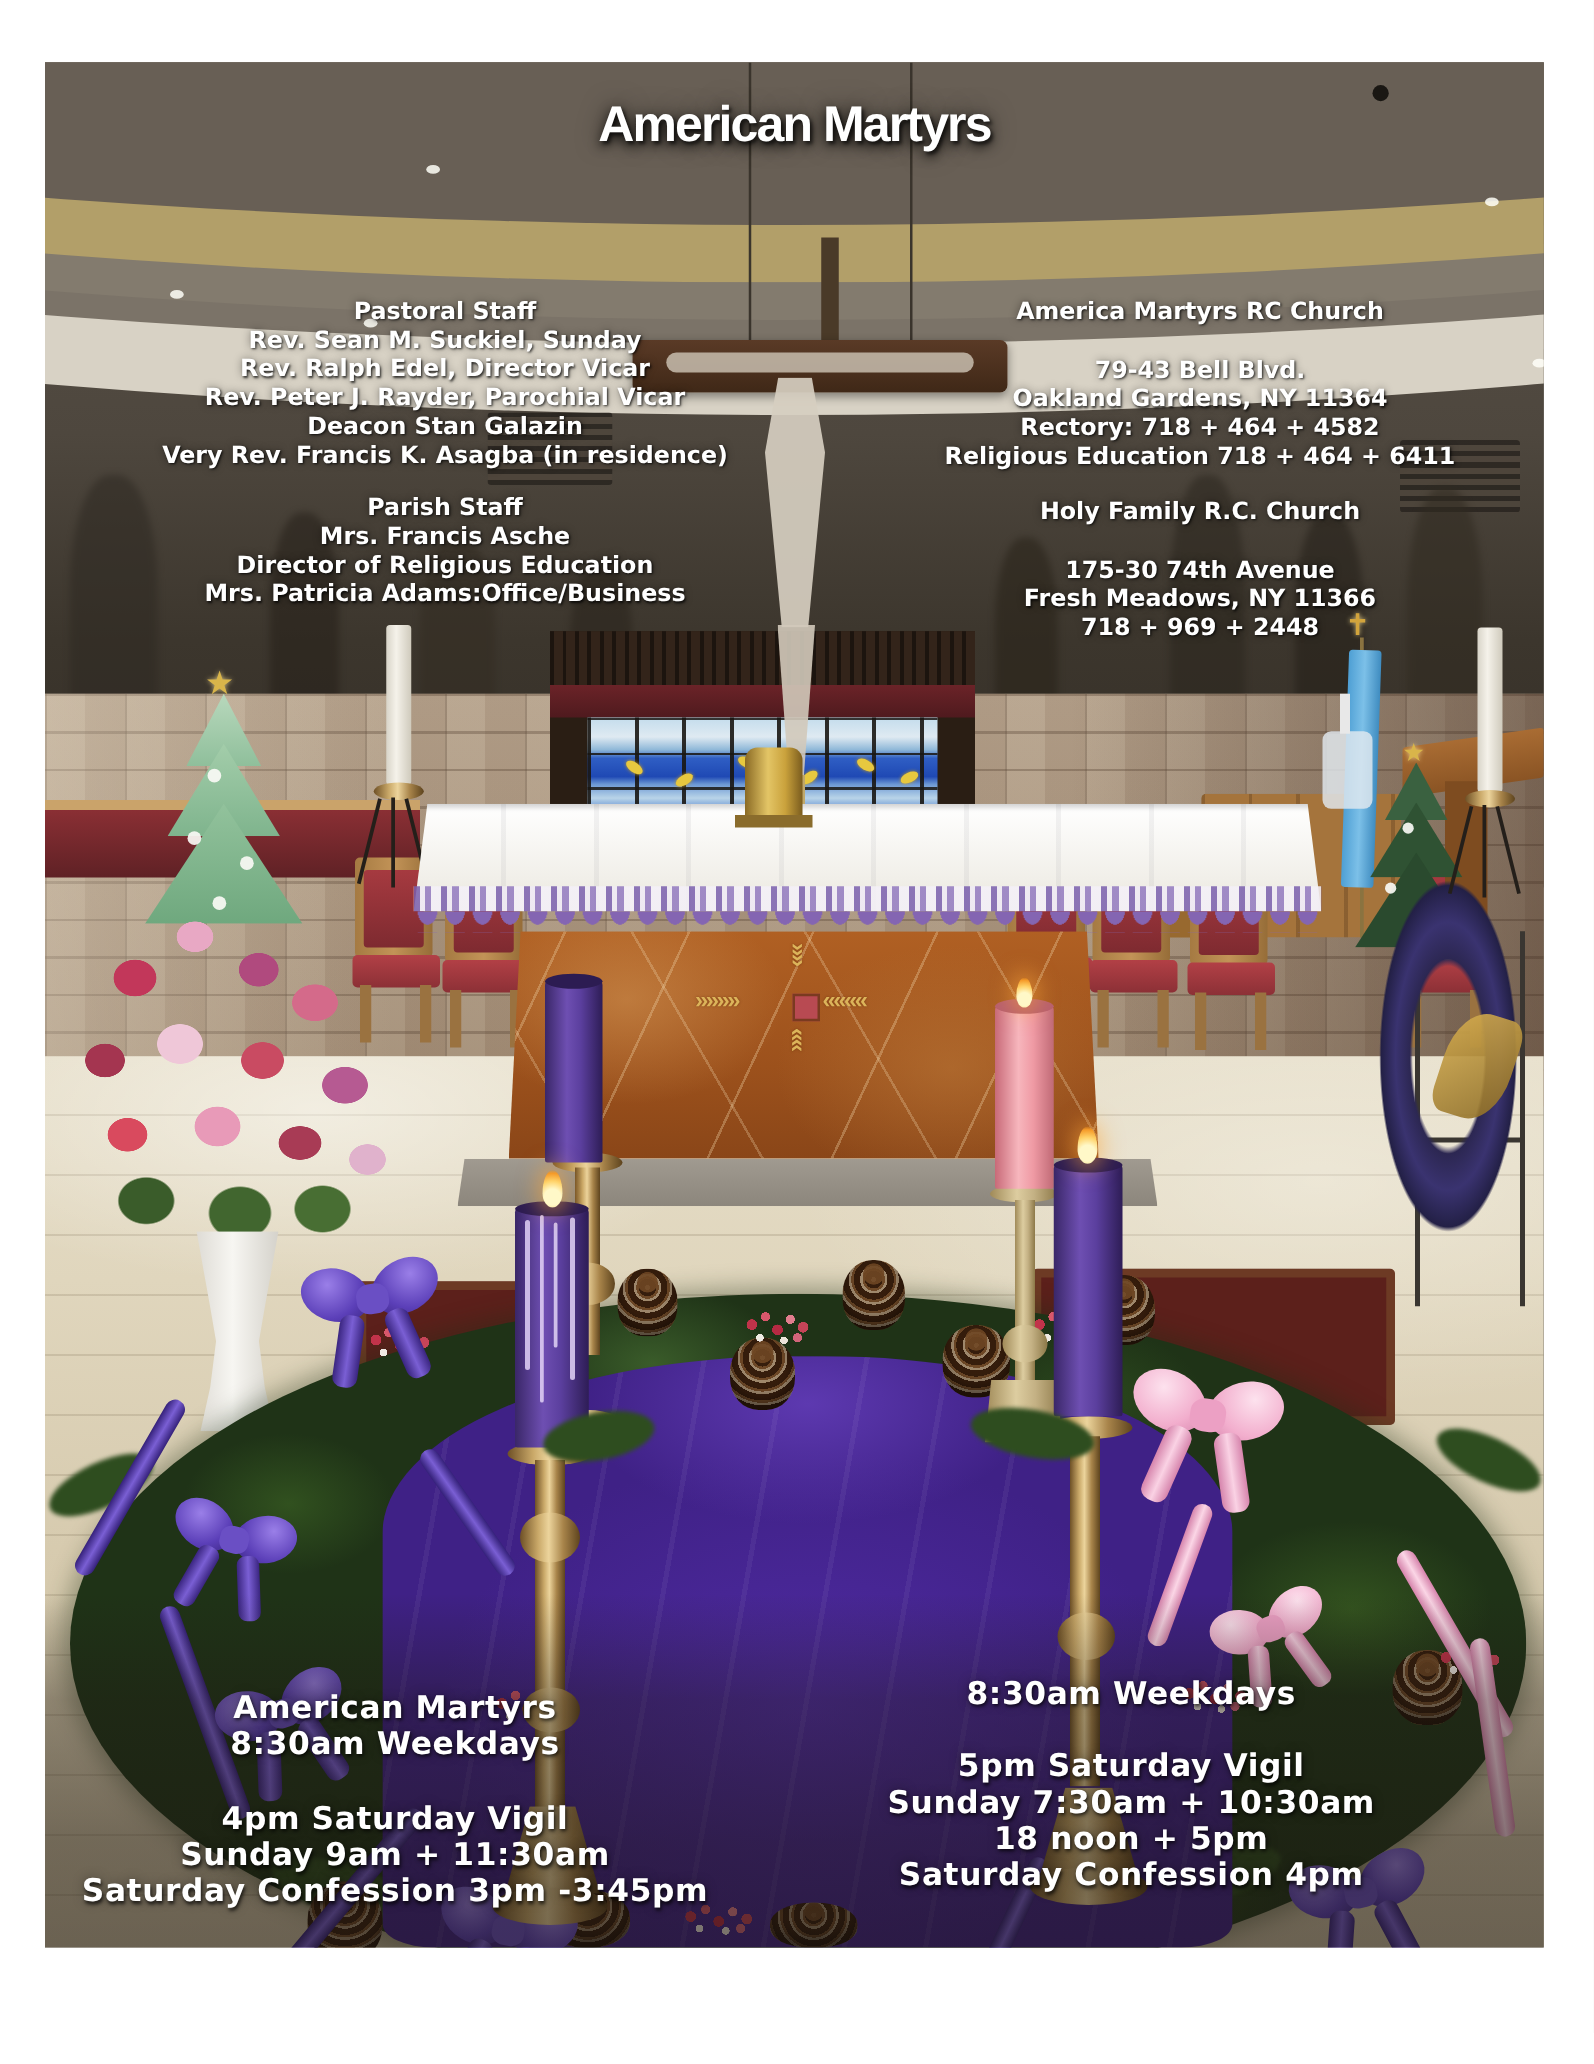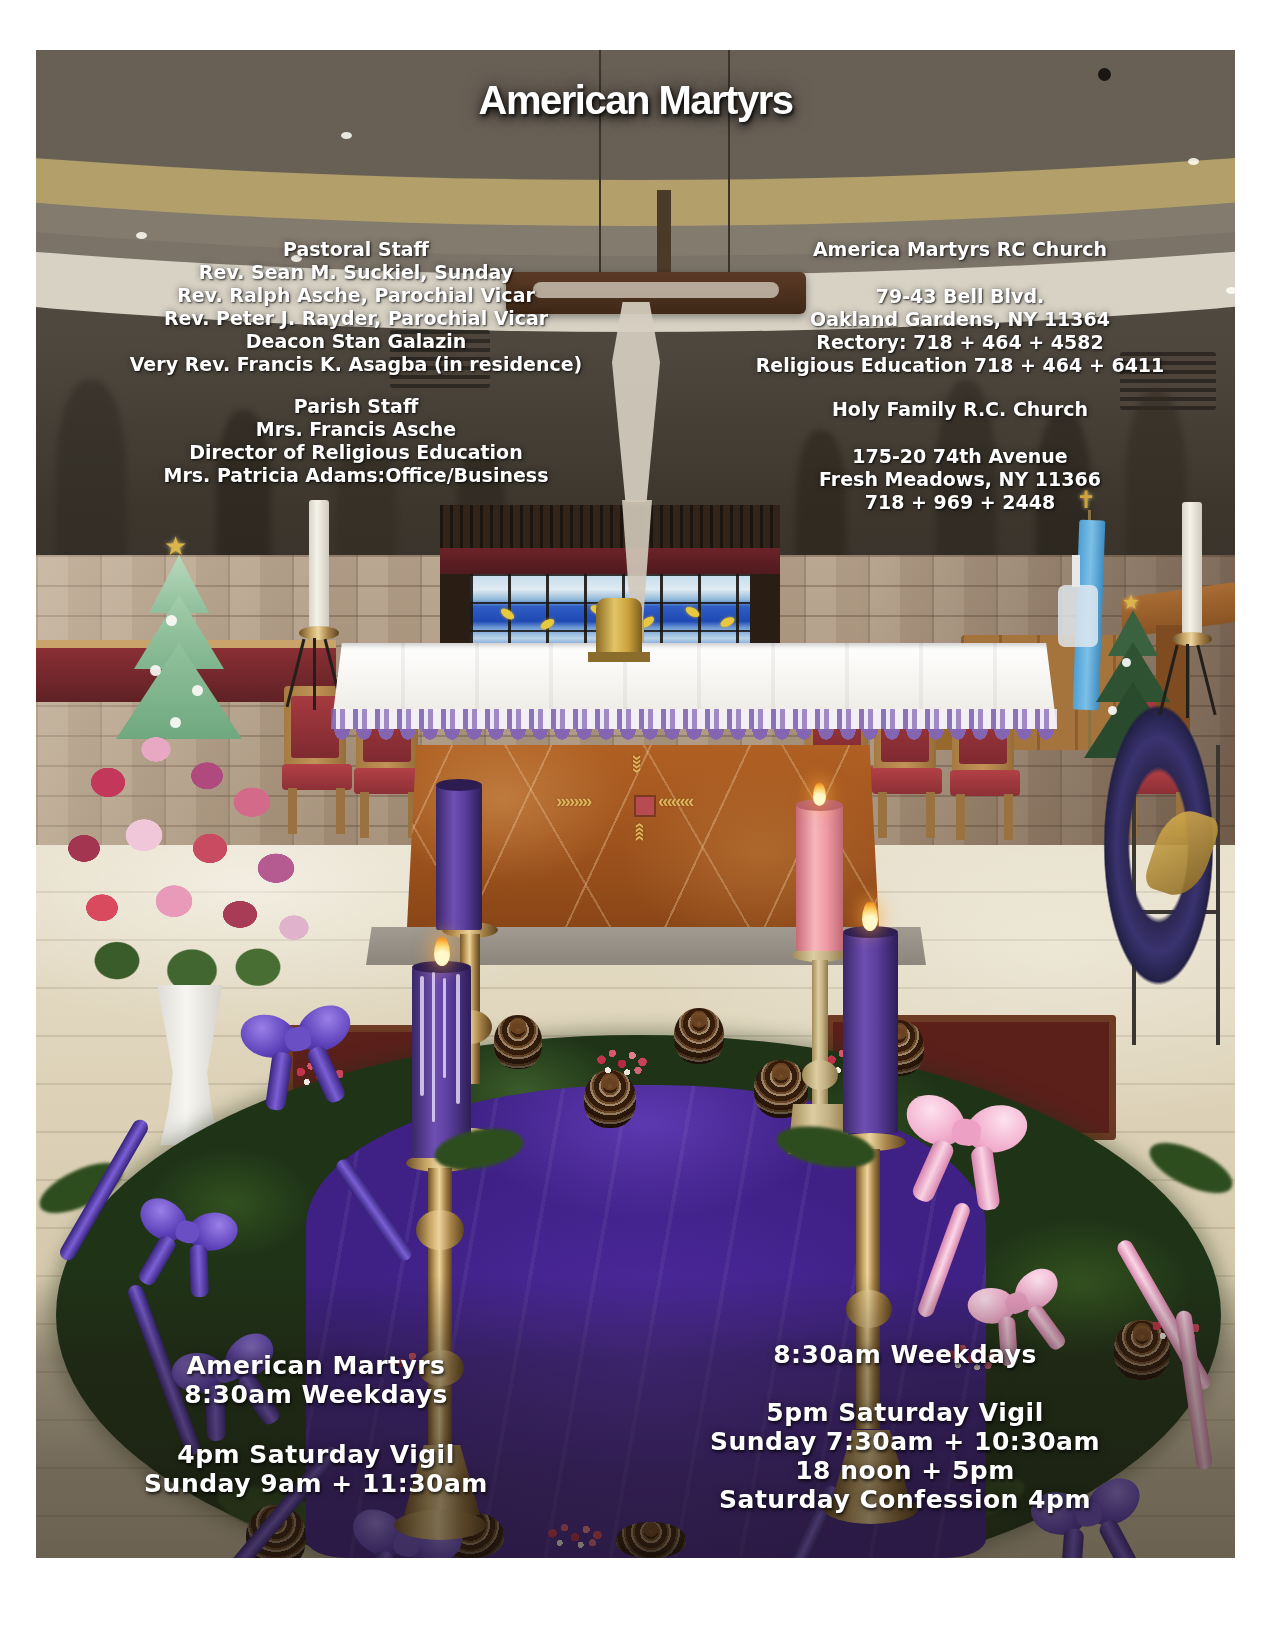--- a/index.html
+++ b/index.html
@@ -404,47 +404,48 @@
 
   <div class="abs" style="left:0;top:1225px;width:1199px;height:283px;background:linear-gradient(180deg,rgba(30,24,18,0) 0%,rgba(30,24,18,.38) 30%,rgba(28,22,16,.52) 70%,rgba(26,20,15,.55) 100%);"></div>
 
   <div class="abs title">
     <div>American Martyrs</div>
   </div>
 
   <div class="abs colblock" style="left:0;top:188px;width:640px;">
     <div>Pastoral Staff</div>
     <div>Rev. Sean M. Suckiel, Sunday</div>
-    <div>Rev. Ralph Asche, Parochial Vicar</div>
+    <div>Rev. Ralph Edel, Director Vicar</div>
     <div>Rev. Peter J. Rayder,  Parochial Vicar</div>
     <div>Deacon Stan Galazin</div>
     <div>Very Rev. Francis K. Asagba (in residence)</div>
     <div style="margin-top:19px;">Parish Staff</div>
     <div>Mrs. Francis Asche</div>
     <div>Director of Religious Education</div>
     <div>Mrs. Patricia Adams:Office/Business</div>
   </div>
 
   <div class="abs colblock" style="left:614px;top:188px;width:620px;">
     <div>America Martyrs RC Church</div>
     <div style="margin-top:24px;">79-43 Bell Blvd.</div>
     <div>Oakland Gardens, NY 11364</div>
     <div>Rectory: 718 + 464 + 4582</div>
     <div>Religious Education 718 + 464 + 6411</div>
     <div style="margin-top:21px;">Holy Family R.C. Church</div>
-    <div style="margin-top:24px;">175-20 74th Avenue</div>
+    <div style="margin-top:24px;">175-30 74th Avenue</div>
     <div>Fresh Meadows, NY 11366</div>
     <div>718 + 969 + 2448</div>
   </div>
 
   <div class="abs sched" style="left:25px;top:1301px;width:510px;">
     <div>American Martyrs</div>
     <div>8:30am Weekdays</div>
     <div style="margin-top:31px;">4pm Saturday Vigil</div>
     <div>Sunday 9am + 11:30am</div>
+    <div>Saturday Confession 3pm -3:45pm</div>
   </div>
 
   <div class="abs sched" style="left:619px;top:1290px;width:500px;">
     <div>8:30am Weekdays</div>
     <div style="margin-top:29px;">5pm Saturday Vigil</div>
     <div>Sunday 7:30am + 10:30am</div>
     <div>18 noon + 5pm</div>
     <div>Saturday Confession 4pm</div>
   </div>
 

